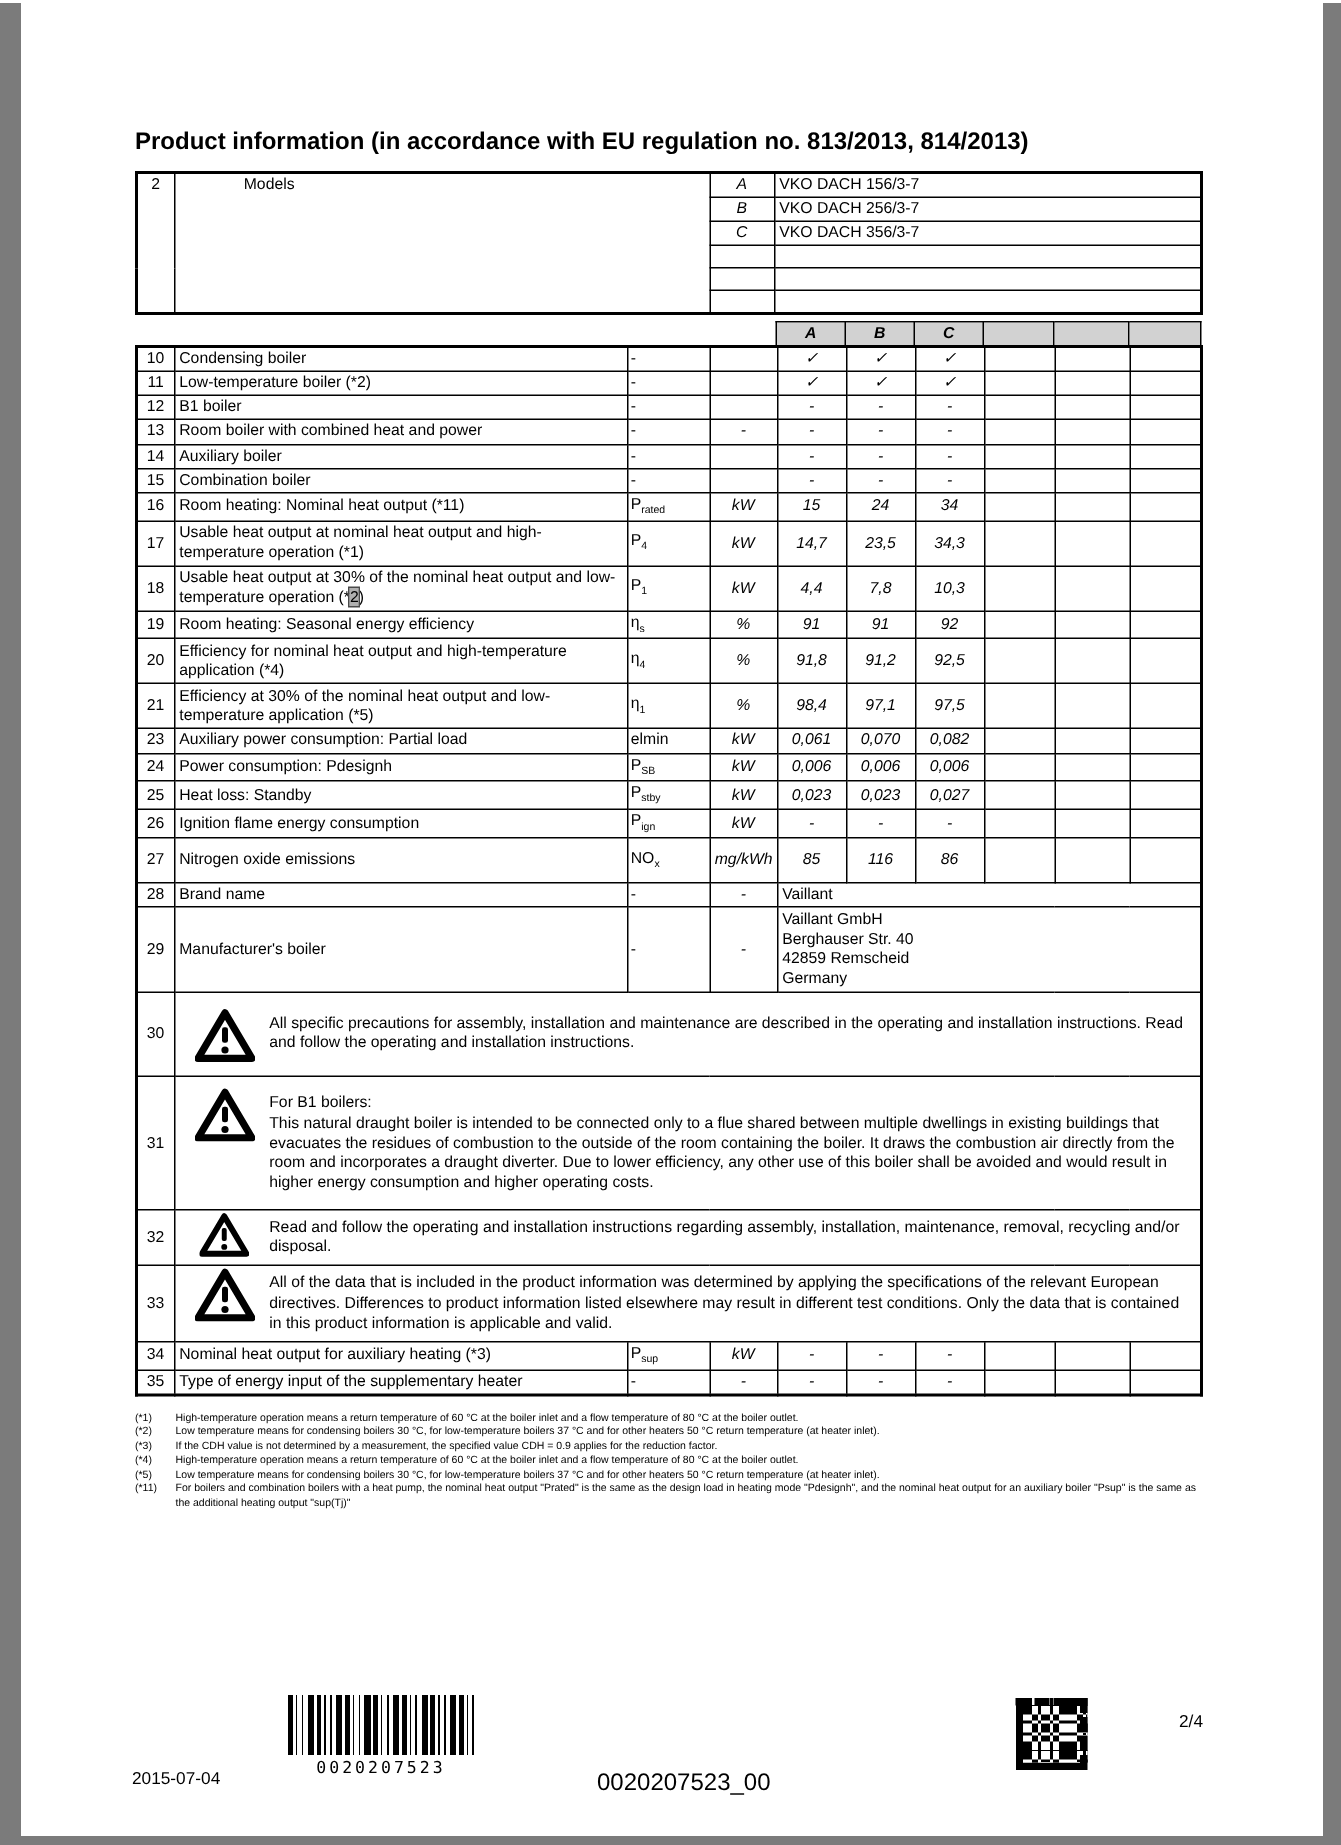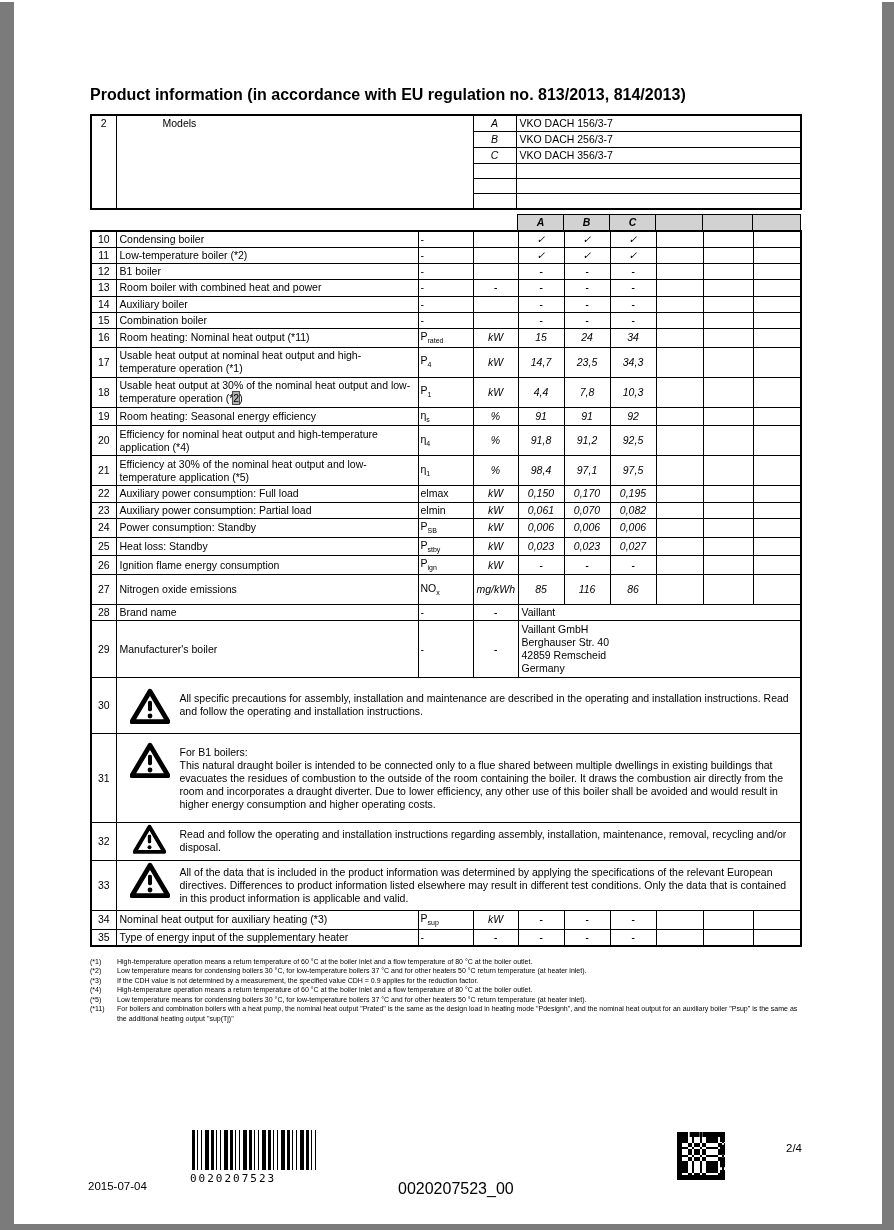--- a/index.html
+++ b/index.html
@@ -43,21 +43,21 @@
   .wtext { flex:1; padding:4px 6px 4px 0; white-space:pre-line; }
 
   
   .fns { margin-top:10px; font-size:7px; line-height:9.5px; }
   .fn { display:flex; }
   .fn .tag { width:27px; flex:0 0 27px; }
   .fn .txt { flex:1; }
 
   
   .date  { position:absolute; left:74px;  top:1178px; font-size:11.5px; }
-  .bcwrap{ position:absolute; left:176px; top:1128px; width:128px; }
+  .bcwrap{ position:absolute; left:176px; top:1128px; width:128px; text-align:center; }
   .bars  { width:124px; height:40px; margin:0 auto;
            background:repeating-linear-gradient(90deg,#000 0 3px,#fff 3px 5px,#000 5px 6px,#fff 6px 9px,#000 9px 10px,#fff 10px 13px,#000 13px 17px,#fff 17px 19px); }
   .bcnum { font-family:"DejaVu Sans Mono",monospace; font-size:11px; letter-spacing:2px; margin-top:2px; }
   .docref{ position:absolute; left:384px; top:1178px; font-size:16px; }
   .dm    { position:absolute; left:663px; top:1130px; width:48px; height:48px;
            border-left:5px solid #000; border-bottom:5px solid #000;
            border-top:5px dashed #000; border-right:5px dashed #000;
            background-image:repeating-conic-gradient(#000 0% 25%, #fff 0% 50%),
                             repeating-conic-gradient(#000 0% 25%, #fff 0% 50%);
            background-size:12px 12px, 20px 20px; background-blend-mode:difference; }
@@ -296,49 +296,37 @@
         <td class="sym"><span>η</span><sub>1</sub></td>
         <td class="u">%</td>
         <td class="v">98,4</td>
         <td class="v">97,1</td>
         <td class="v">97,5</td>
         <td></td>
             <td></td>
             <td></td>
       </tr>
 
-      <tr class="h15">
-        <td class="noc">22</td>
-        <td>Auxiliary power consumption: Full load</td>
-        <td class="sym">elmax</td>
-        <td class="u">kW</td>
-        <td class="v">0,150</td>
-        <td class="v">0,170</td>
-        <td class="v">0,195</td>
-        <td></td>
-            <td></td>
-            <td></td>
-      </tr>
 
       <tr class="h15">
         <td class="noc">23</td>
         <td>Auxiliary power consumption: Partial load</td>
         <td class="sym">elmin</td>
         <td class="u">kW</td>
         <td class="v">0,061</td>
         <td class="v">0,070</td>
         <td class="v">0,082</td>
         <td></td>
             <td></td>
             <td></td>
       </tr>
 
       <tr class="h15">
         <td class="noc">24</td>
-        <td>Power consumption: Standby</td>
+        <td>Power consumption: Pdesignh</td>
         <td class="sym"><span>P</span><sub>SB</sub></td>
         <td class="u">kW</td>
         <td class="v">0,006</td>
         <td class="v">0,006</td>
         <td class="v">0,006</td>
         <td></td>
             <td></td>
             <td></td>
       </tr>
 

